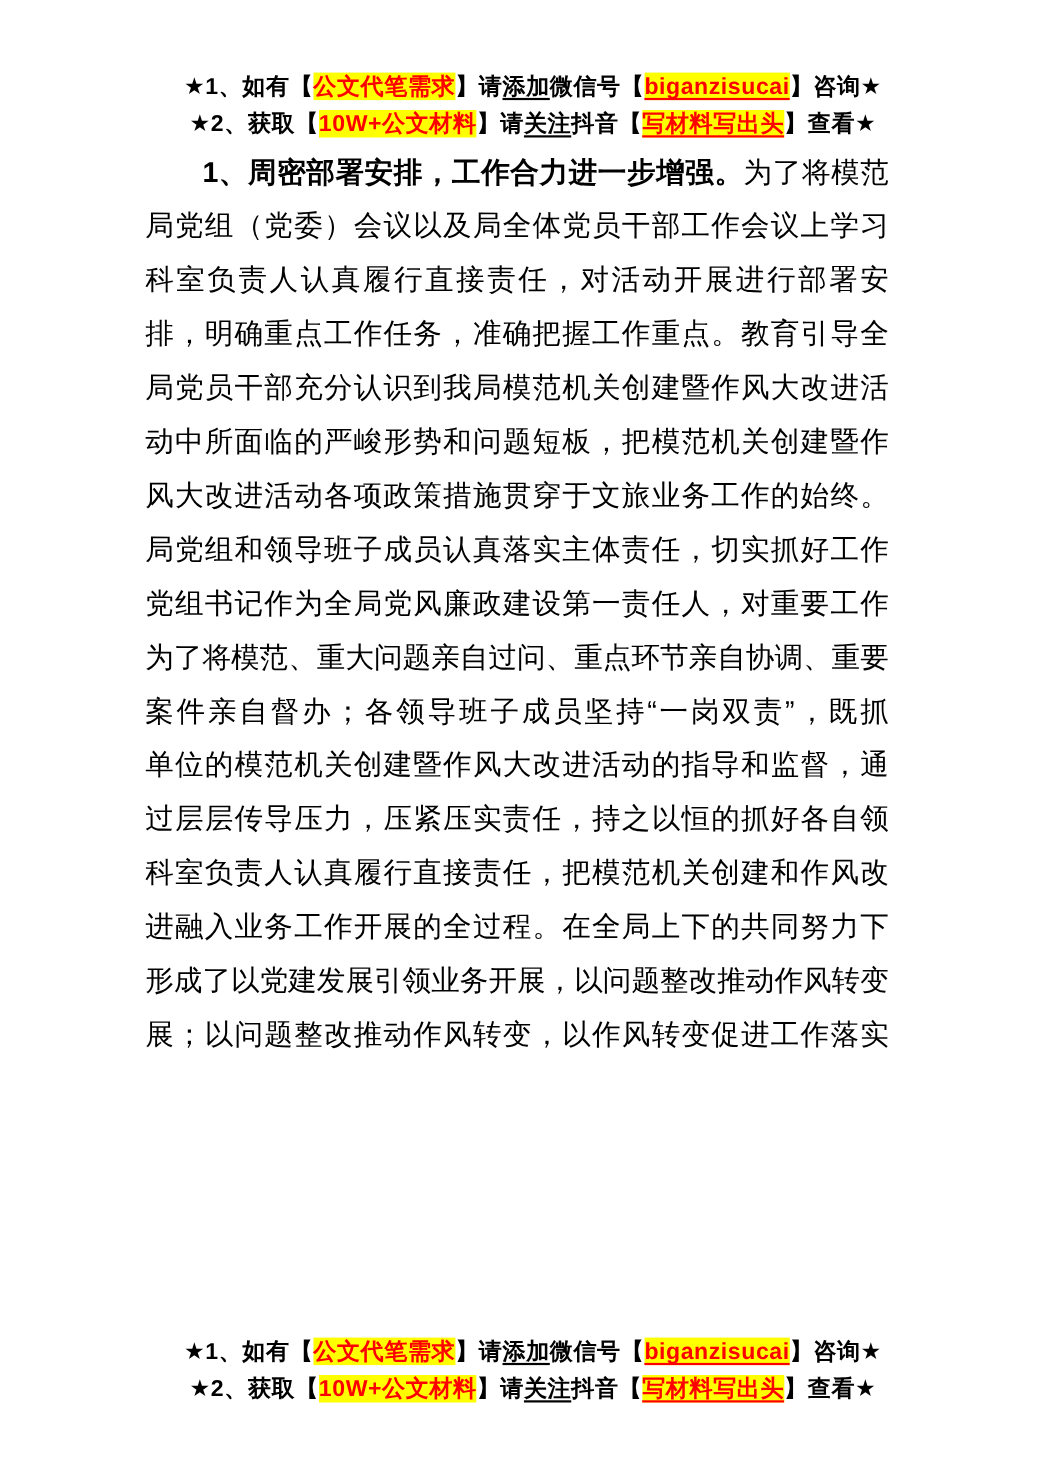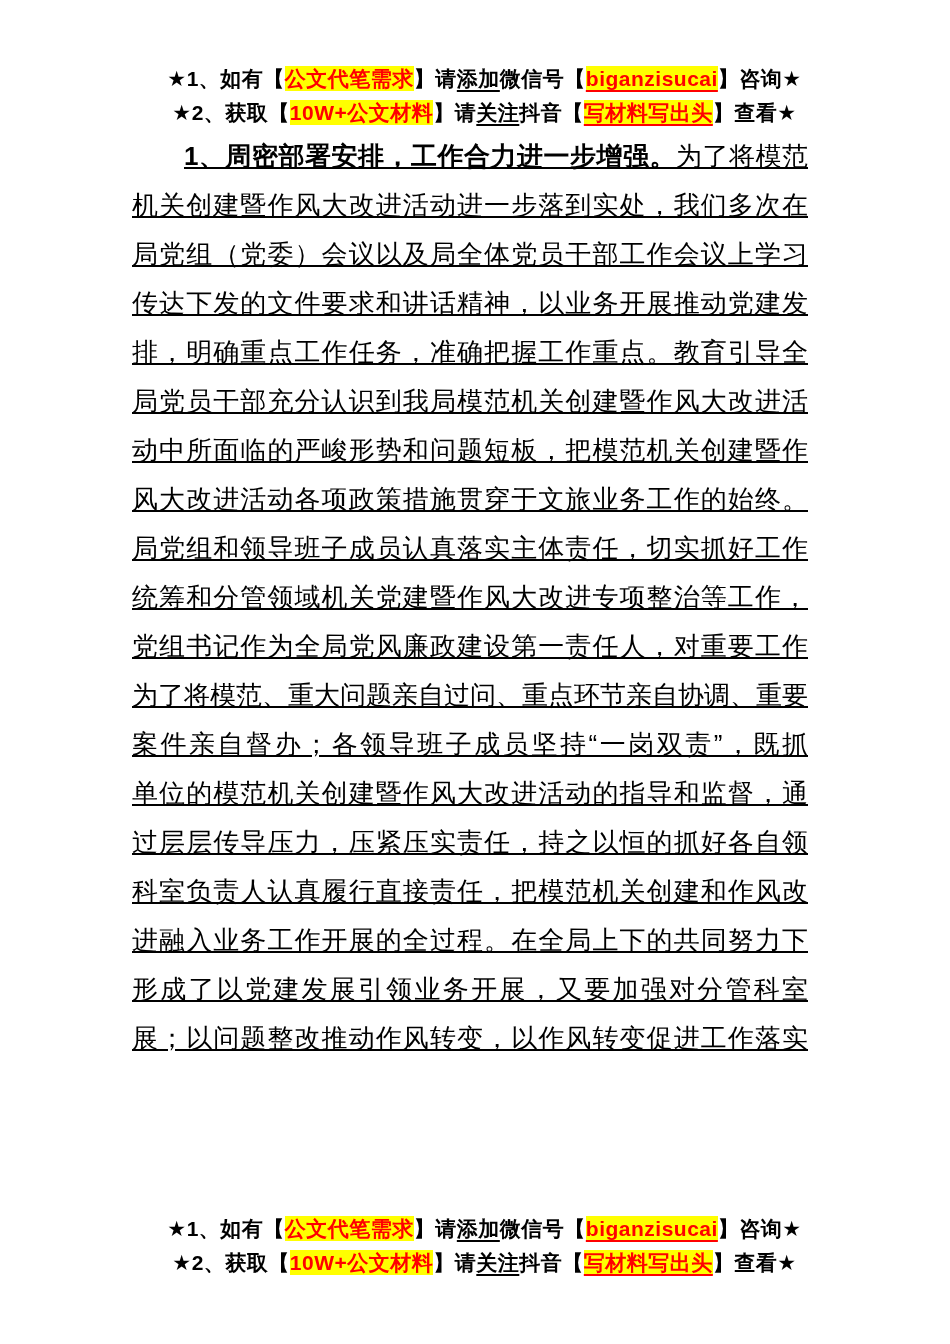--- a/index.html
+++ b/index.html
@@ -62,55 +62,52 @@
     left: 132px;
     width: 676px;
     font-size: 26px;
     line-height: 49px;
   }
   .body-line {
     text-align: justify;
     text-align-last: justify;
     height: 49px;
     overflow: hidden;
-    text-decoration: underline;
   }
   .body-line.first-line {
     text-indent: 2em;
   }
   .lead-bold {
     font-weight: 700;
   }
 </style>
 </head>
 <body>
 
 <div class="page">
   <div class="banner banner-top" id="banner-top">
       <div class="banner-line"><span class="seg-plain">★1、如有【</span><span class="seg-hl-red">公文代笔需求</span><span class="seg-plain">】请</span><span class="seg-underline">添加</span><span class="seg-plain">微信号【</span><span class="seg-hl-red-underline">biganzisucai</span><span class="seg-plain">】咨询★</span></div>
       <div class="banner-line"><span class="seg-plain">★2、获取【</span><span class="seg-hl-red">10W+公文材料</span><span class="seg-plain">】请</span><span class="seg-underline">关注</span><span class="seg-plain">抖音【</span><span class="seg-hl-red-underline">写材料写出头</span><span class="seg-plain">】查看★</span></div>
     </div>
   <div class="doc-body" id="doc-body">
       <div class="body-line first-line"><span class="lead-bold">1、周密部署安排，工作合力进一步增强。</span><span>为了将模范</span></div>
-      <div class="body-line">机关创建暨作风大改进活动进一步落到实处，我们多次在</div>
       <div class="body-line">局党组（党委）会议以及局全体党员干部工作会议上学习</div>
-      <div class="body-line">传达下发的文件要求和讲话精神，以业务开展推动党建发</div>
+      <div class="body-line">科室负责人认真履行直接责任，对活动开展进行部署安</div>
       <div class="body-line">排，明确重点工作任务，准确把握工作重点。教育引导全</div>
       <div class="body-line">局党员干部充分认识到我局模范机关创建暨作风大改进活</div>
       <div class="body-line">动中所面临的严峻形势和问题短板，把模范机关创建暨作</div>
       <div class="body-line">风大改进活动各项政策措施贯穿于文旅业务工作的始终。</div>
       <div class="body-line">局党组和领导班子成员认真落实主体责任，切实抓好工作</div>
-      <div class="body-line">统筹和分管领域机关党建暨作风大改进专项整治等工作，</div>
       <div class="body-line">党组书记作为全局党风廉政建设第一责任人，对重要工作</div>
       <div class="body-line">为了将模范、重大问题亲自过问、重点环节亲自协调、重要</div>
       <div class="body-line">案件亲自督办；各领导班子成员坚持“一岗双责”，既抓</div>
       <div class="body-line">单位的模范机关创建暨作风大改进活动的指导和监督，通</div>
       <div class="body-line">过层层传导压力，压紧压实责任，持之以恒的抓好各自领</div>
       <div class="body-line">科室负责人认真履行直接责任，把模范机关创建和作风改</div>
       <div class="body-line">进融入业务工作开展的全过程。在全局上下的共同努力下</div>
-      <div class="body-line">形成了以党建发展引领业务开展，又要加强对分管科室</div>
+      <div class="body-line">形成了以党建发展引领业务开展，以问题整改推动作风转变</div>
       <div class="body-line">展；以问题整改推动作风转变，以作风转变促进工作落实</div>
     </div>
   <div class="banner banner-bottom" id="banner-bottom">
       <div class="banner-line"><span class="seg-plain">★1、如有【</span><span class="seg-hl-red">公文代笔需求</span><span class="seg-plain">】请</span><span class="seg-underline">添加</span><span class="seg-plain">微信号【</span><span class="seg-hl-red-underline">biganzisucai</span><span class="seg-plain">】咨询★</span></div>
       <div class="banner-line"><span class="seg-plain">★2、获取【</span><span class="seg-hl-red">10W+公文材料</span><span class="seg-plain">】请</span><span class="seg-underline">关注</span><span class="seg-plain">抖音【</span><span class="seg-hl-red-underline">写材料写出头</span><span class="seg-plain">】查看★</span></div>
     </div>
 </div>
 
 </body></html>

